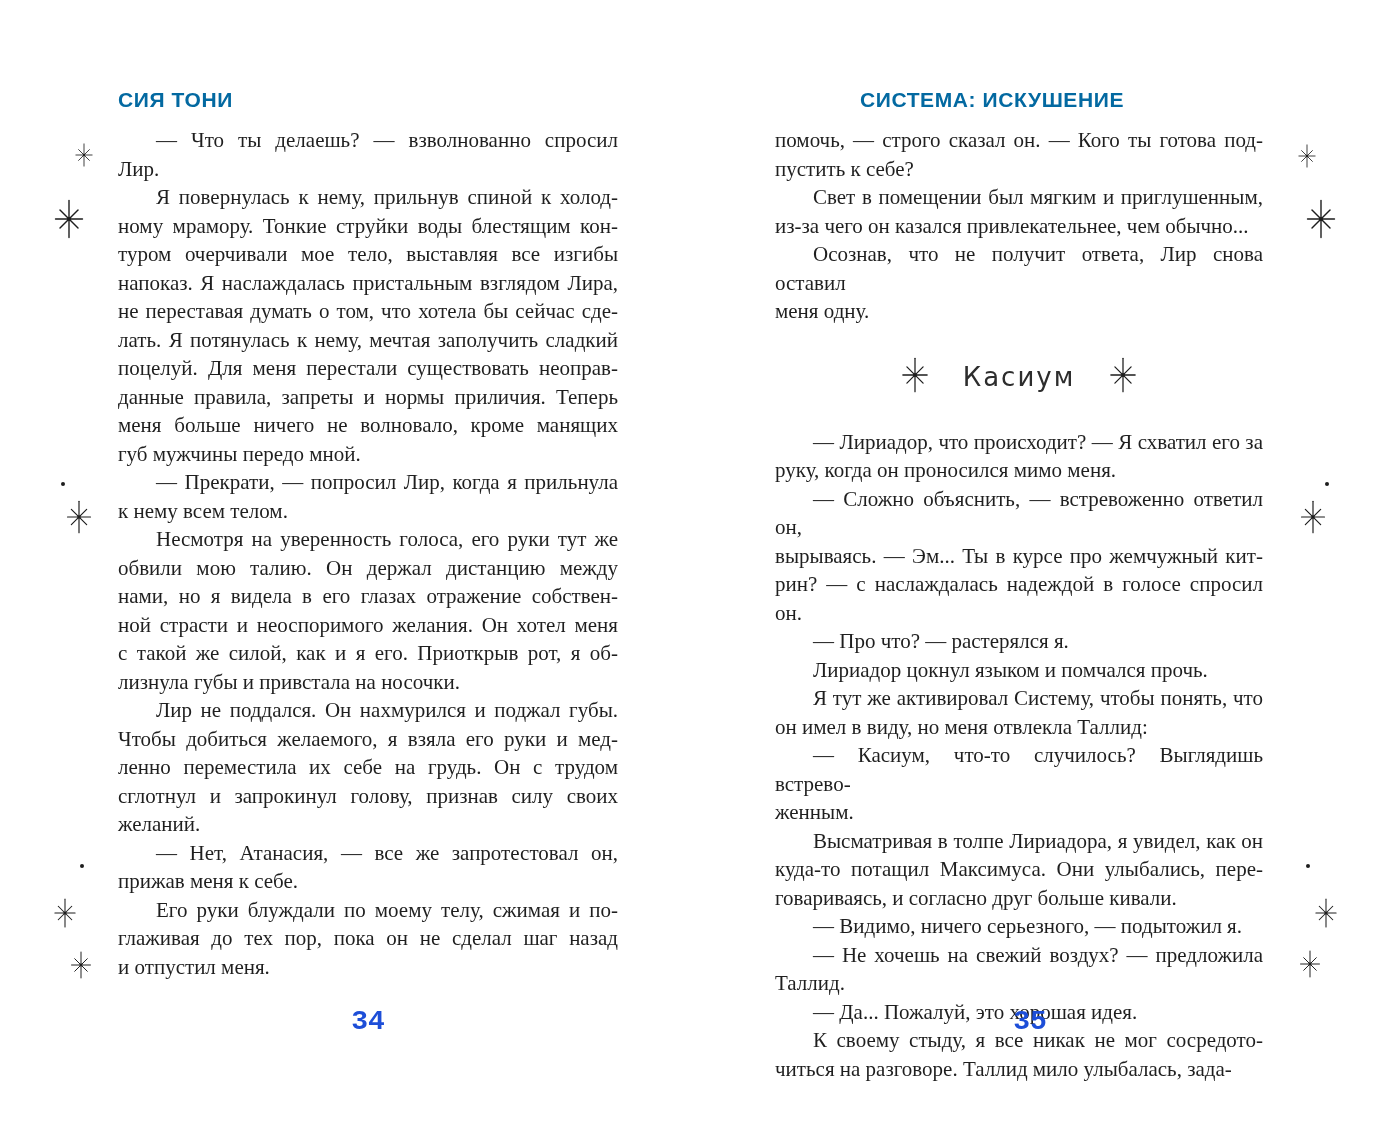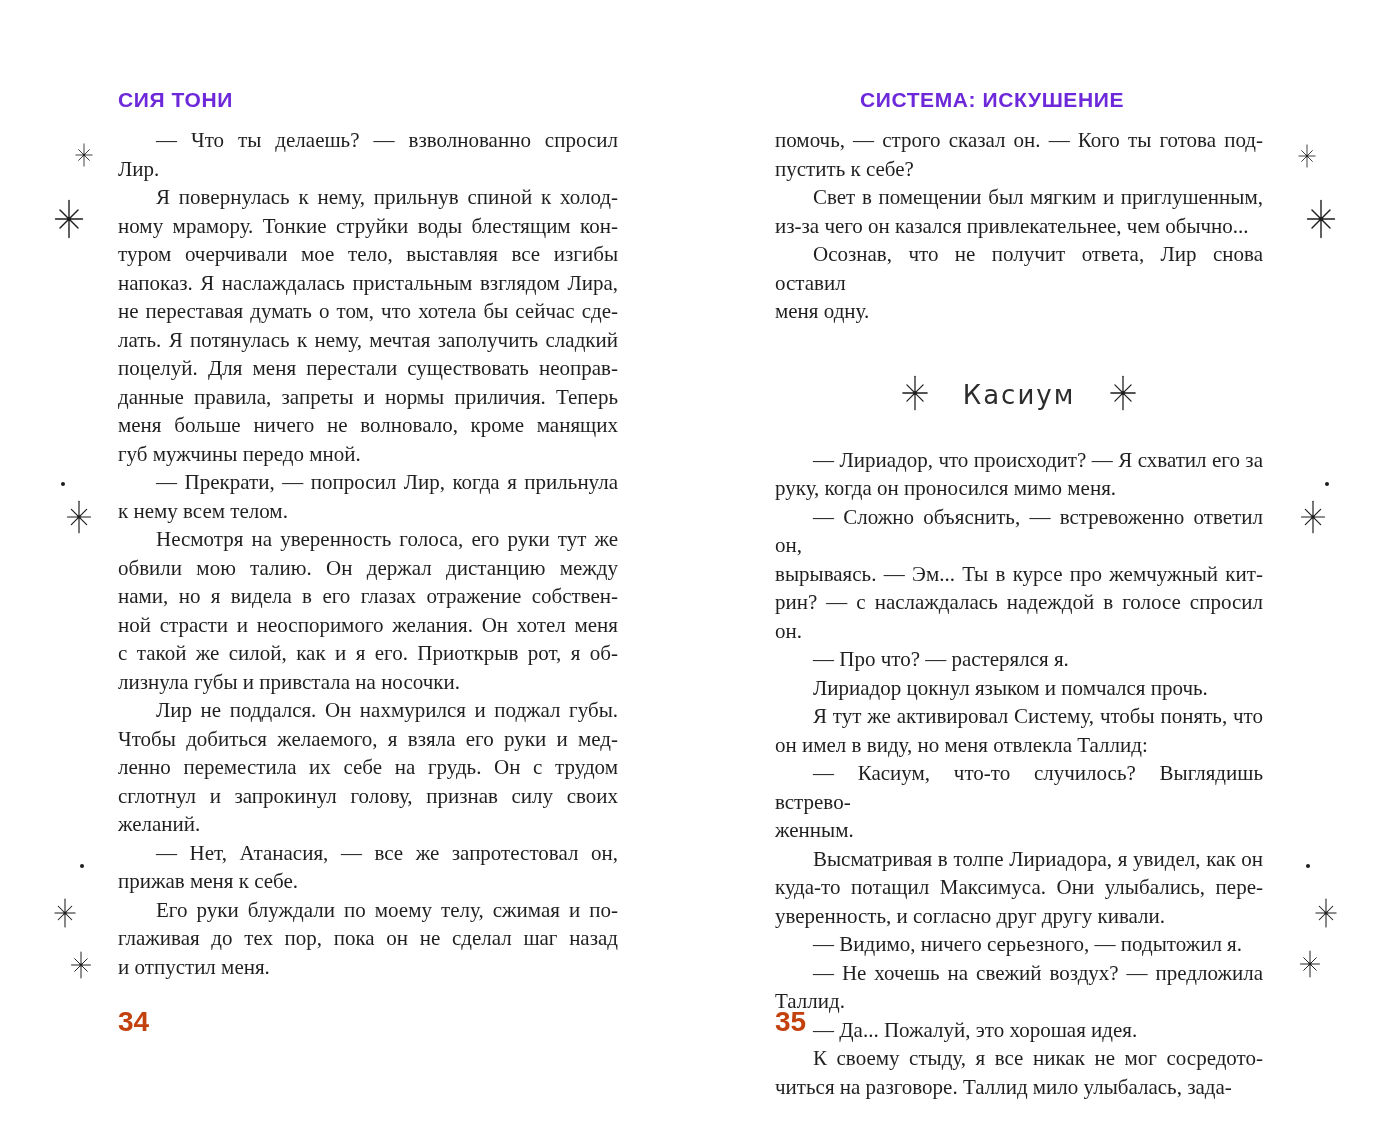--- a/index.html
+++ b/index.html
@@ -9,51 +9,52 @@
     width:1392px; height:1125px;
     background:#ffffff;
     overflow:hidden;
     font-family:"Liberation Serif","DejaVu Serif",serif;
     color:#1f1f1f;
   }
   .running-header {
     position:absolute; top:88px;
     font-family:"Liberation Sans","DejaVu Sans",sans-serif;
     font-weight:700; font-size:21px; letter-spacing:0.6px;
-    color:#6d28d9; white-space:nowrap;
+    color:#0369a1; white-space:nowrap;
   }
   .header-left  { left:118px; }
   .header-right { left:748px; width:488px; text-align:center; }
   .page-body {
     position:absolute; top:126px;
     font-size:21px; line-height:28.5px;
   }
   .body-left  { left:118px; width:500px; }
   .body-right { left:775px; width:488px; }
   .line {
     text-align:justify;
     text-align-last:justify;
     min-height:28.5px;
   }
   .line.last  { text-align-last:left; }
   .line.first { text-indent:38px; }
   .section-heading {
     display:flex; justify-content:center; align-items:center;
     gap:30px;
-    margin-top:48px; margin-bottom:28px;
+    margin-top:30px; margin-bottom:28px;
     height:44px;
     font-family:"DejaVu Sans","Liberation Sans",sans-serif;
     font-size:26px; letter-spacing:2px; font-weight:400;
     color:#2d2d2d;
   }
   .section-heading .heading-text { transform:scaleY(1.02); }
   .page-number {
     position:absolute; top:1006px;
-    font-family:Liberation Sans, sans-serif;
-    font-size:28px; font-weight:600; color:#c2410c;
+    font-family:Liberation Mono, monospace;
+    font-size:28px; font-weight:600; color:#1d4ed8;
+    text-align:center;
   }
   .pagenum-left  { left:118px; width:500px; }
   .pagenum-right { left:775px; width:510px; }
   .ornament {
     position:absolute;
     transform:translate(-50%,-50%);
     line-height:0;
   }
   .dot-ornament {
     width:4px; height:4px; border-radius:50%;
@@ -169,21 +170,21 @@
         <div class="line first">Я тут же активировал Систему, чтобы понять, что</div>
         <div class="line last">он имел в виду, но меня отвлекла Таллид:</div>
       </div>
       <div class="paragraph">
         <div class="line first">— Касиум, что-то случилось? Выглядишь встрево-</div>
         <div class="line last">женным.</div>
       </div>
       <div class="paragraph">
         <div class="line first">Высматривая в толпе Лириадора, я увидел, как он</div>
         <div class="line">куда-то потащил Максимуса. Они улыбались, пере-</div>
-        <div class="line last">уверенность, и согласно друг другу кивали.</div>
+        <div class="line last">говариваясь, и согласно друг больше кивали.</div>
       </div>
       <div class="paragraph">
         <div class="line first last">— Видимо, ничего серьезного, — подытожил я.</div>
       </div>
       <div class="paragraph">
         <div class="line first">— Не хочешь на свежий воздух? — предложила</div>
         <div class="line last">Таллид.</div>
       </div>
       <div class="paragraph">
         <div class="line first last">— Да... Пожалуй, это хорошая идея.</div>

